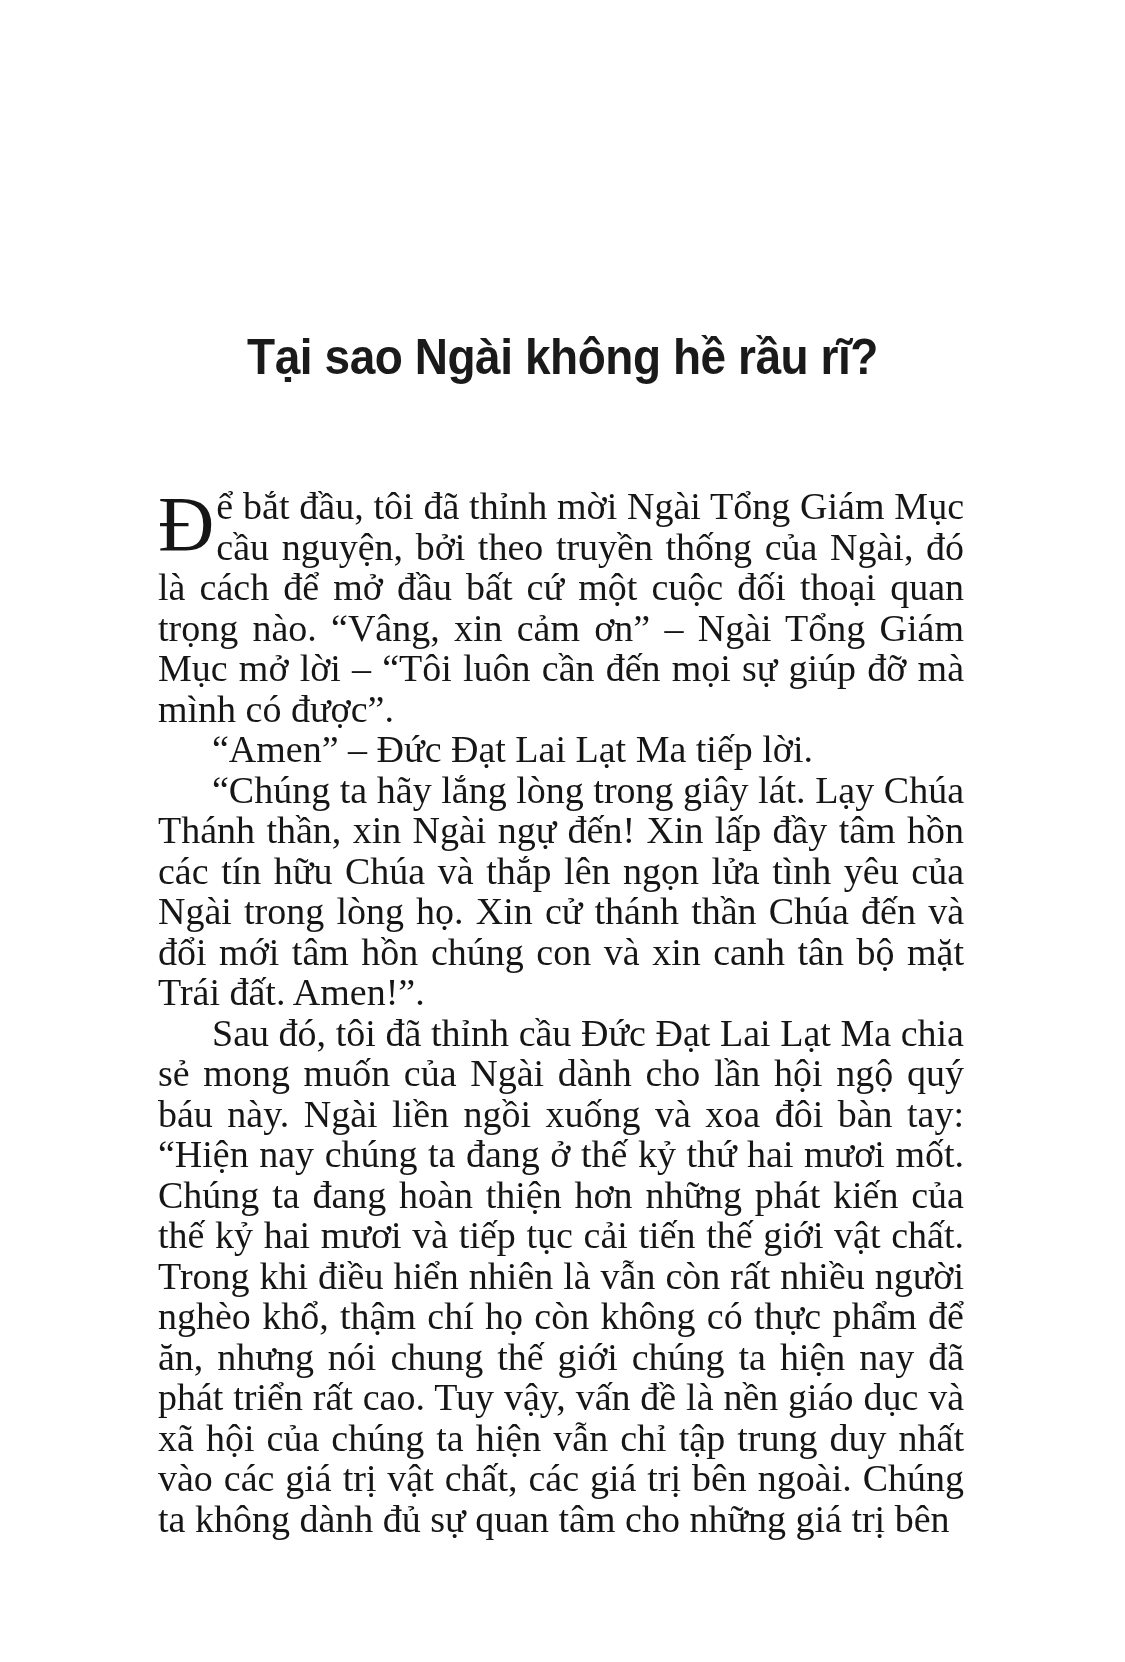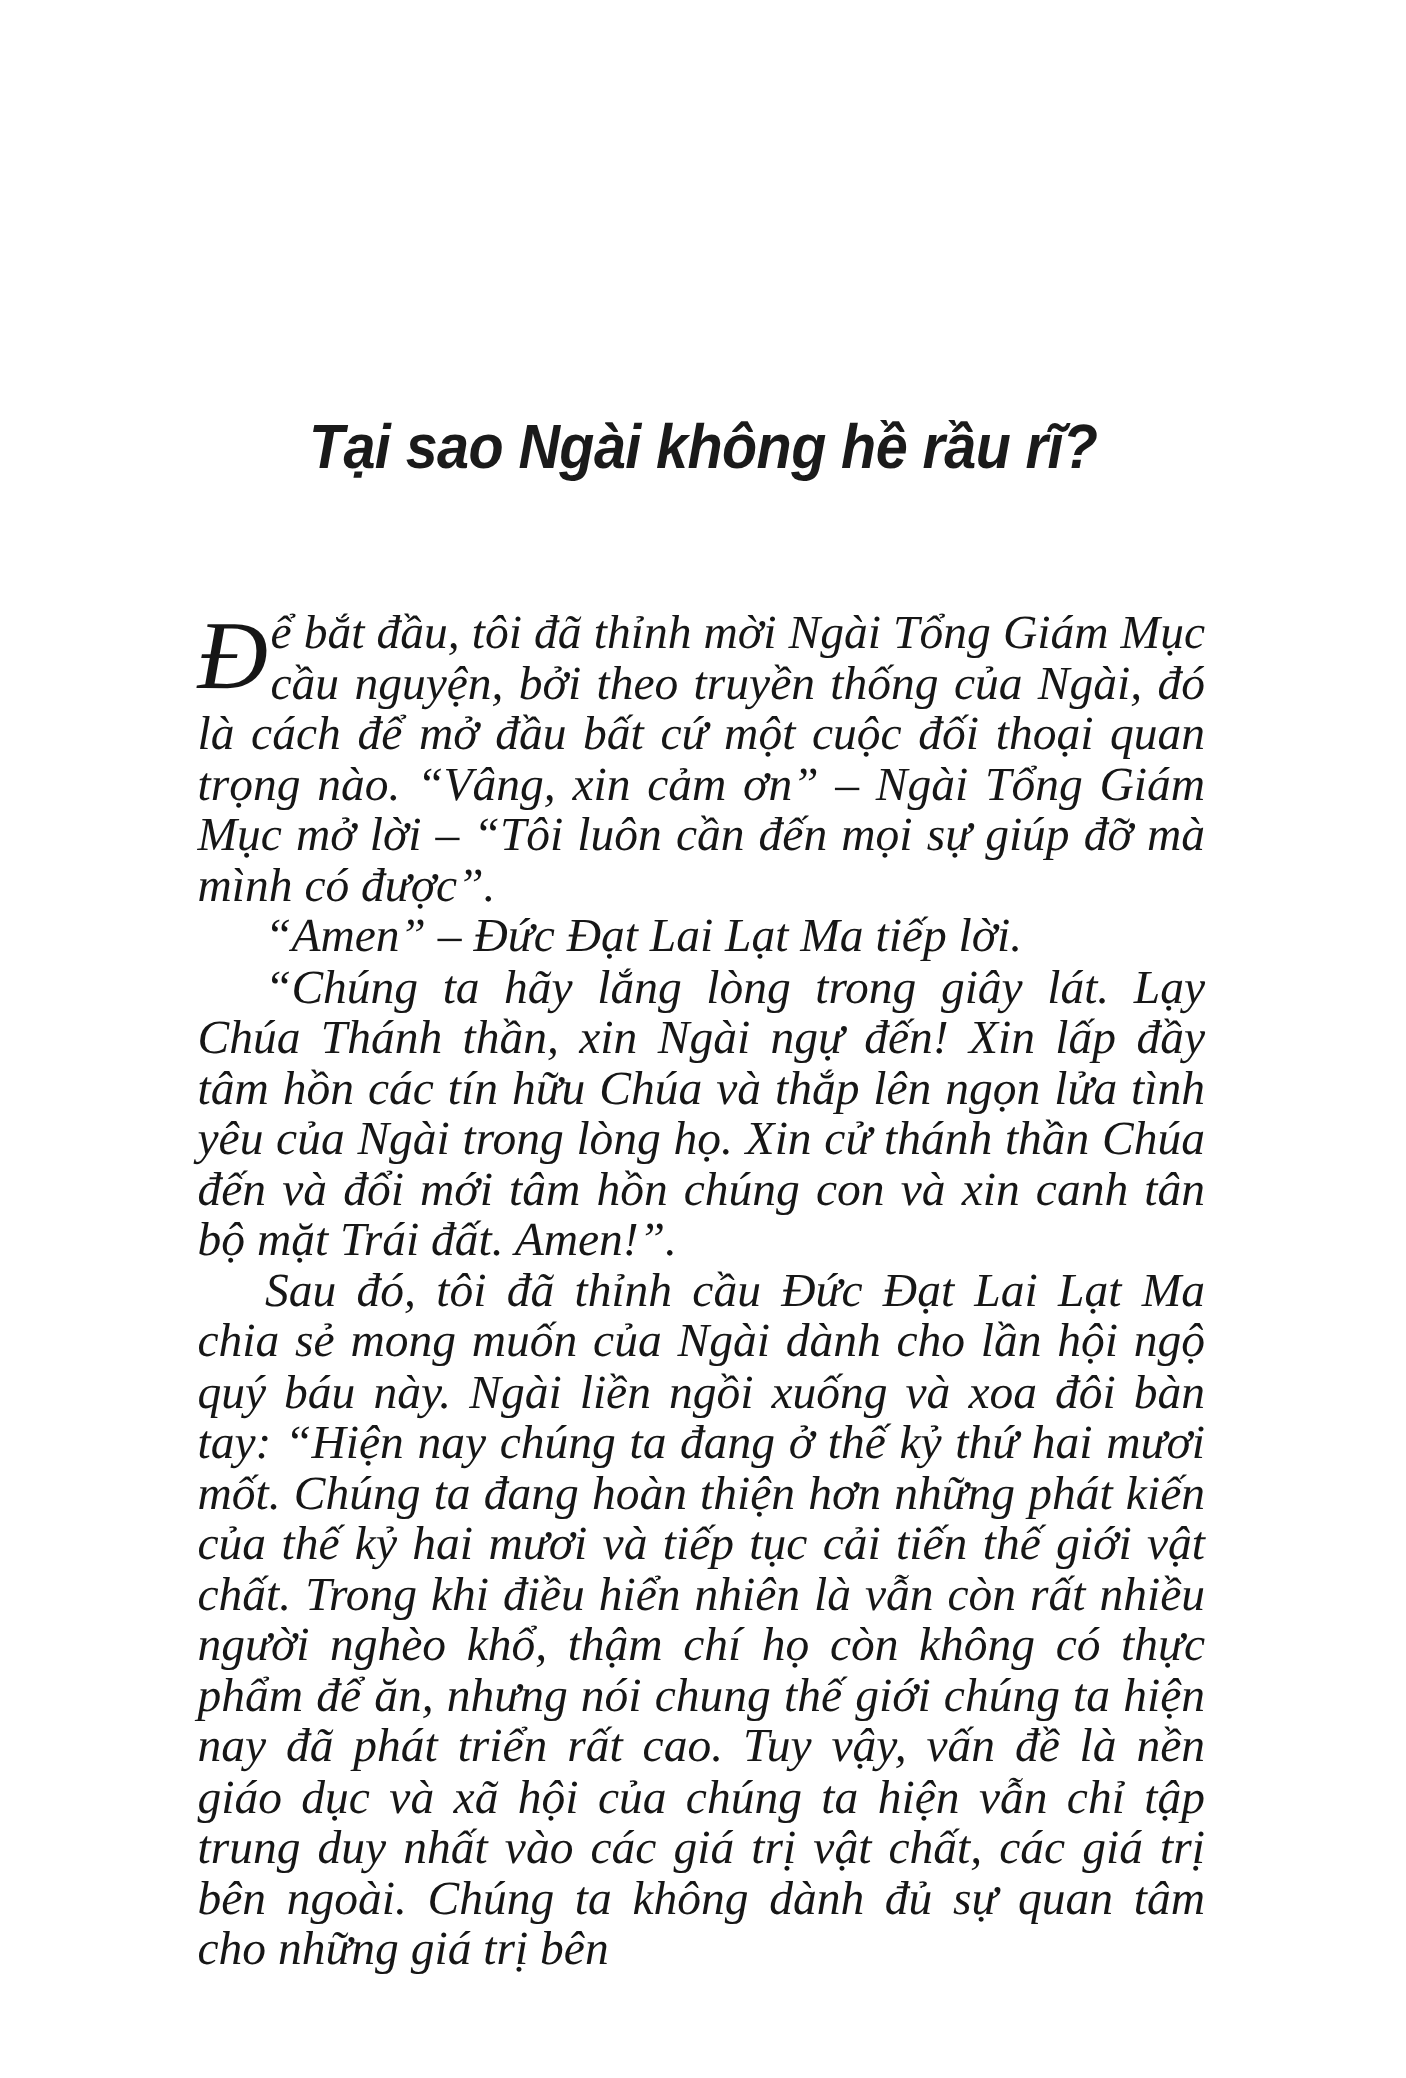--- a/index.html
+++ b/index.html
@@ -7,21 +7,20 @@
     padding: 0;
     background: #ffffff;
   }
   .page {
     position: relative;
     width: 1028px;
     height: 1662px;
     background: #ffffff;
     overflow: hidden;
     box-sizing: border-box;
-    font-style: italic;
   }
   .chapter-title {
     position: absolute;
     left: 0;
     top: 296px;
     width: 1125px;
     text-align: center;
     font-family: "Liberation Sans", "DejaVu Sans", sans-serif;
     font-weight: bold;
     font-size: 50px;

